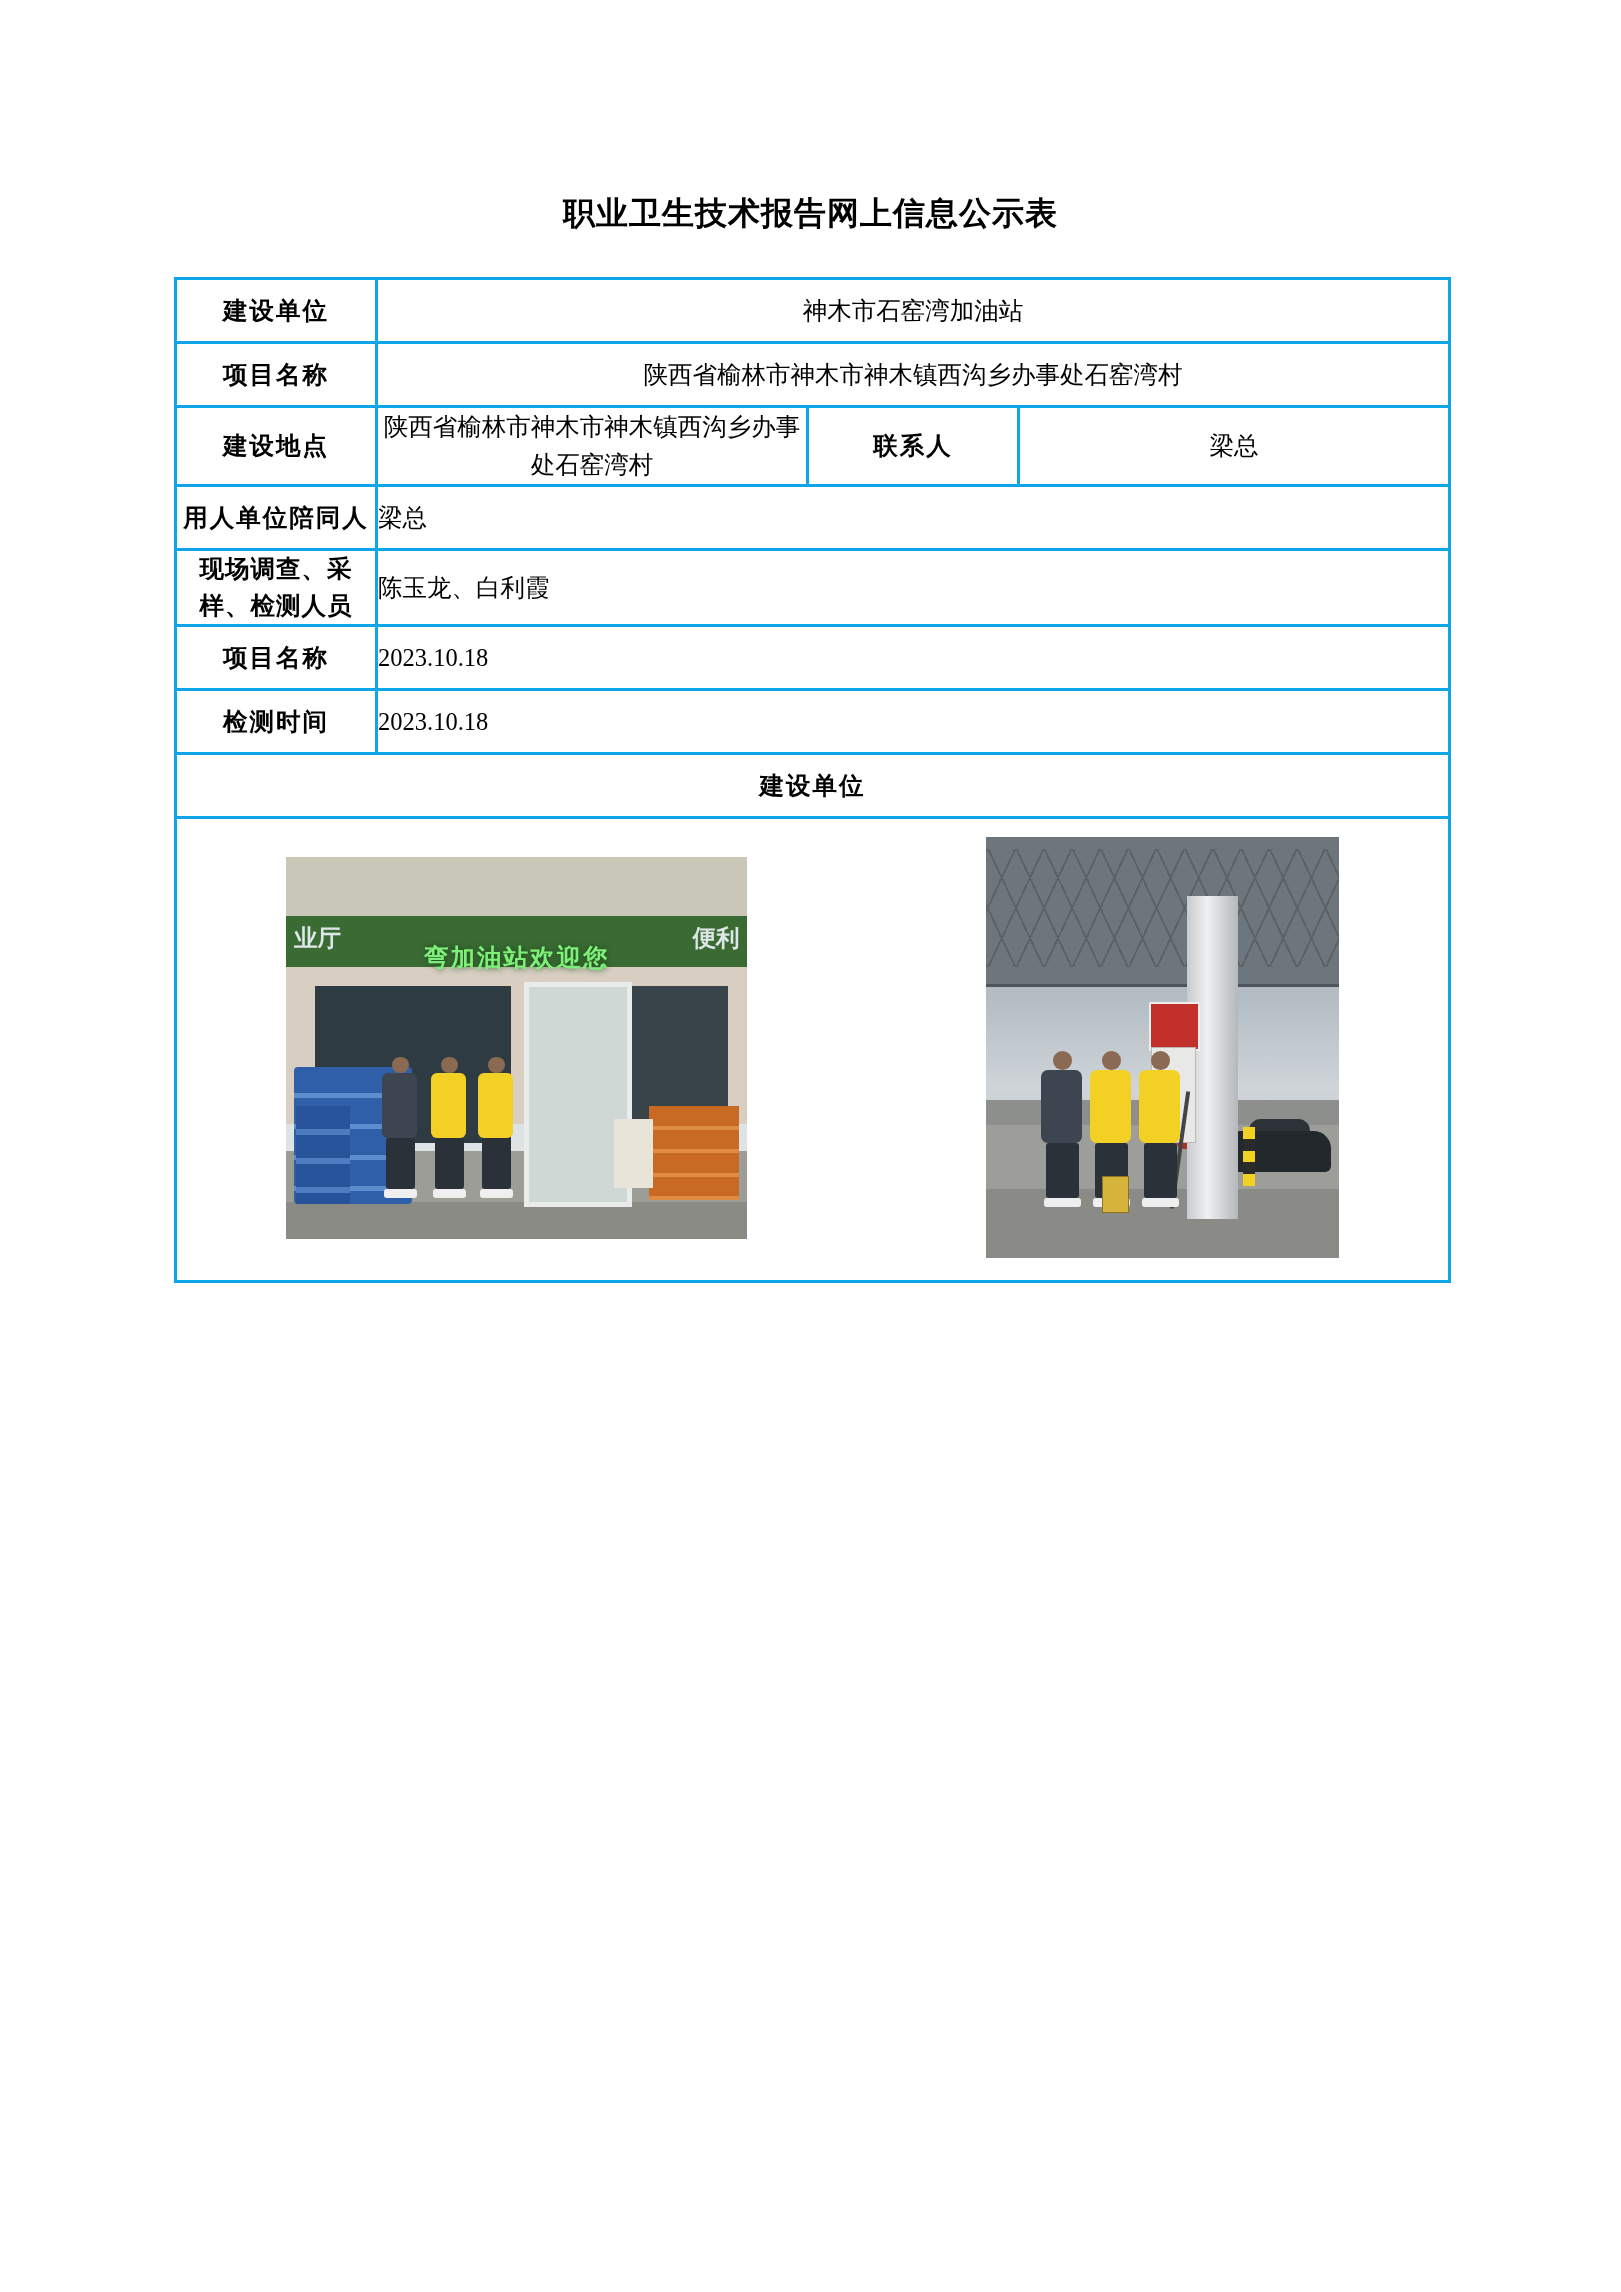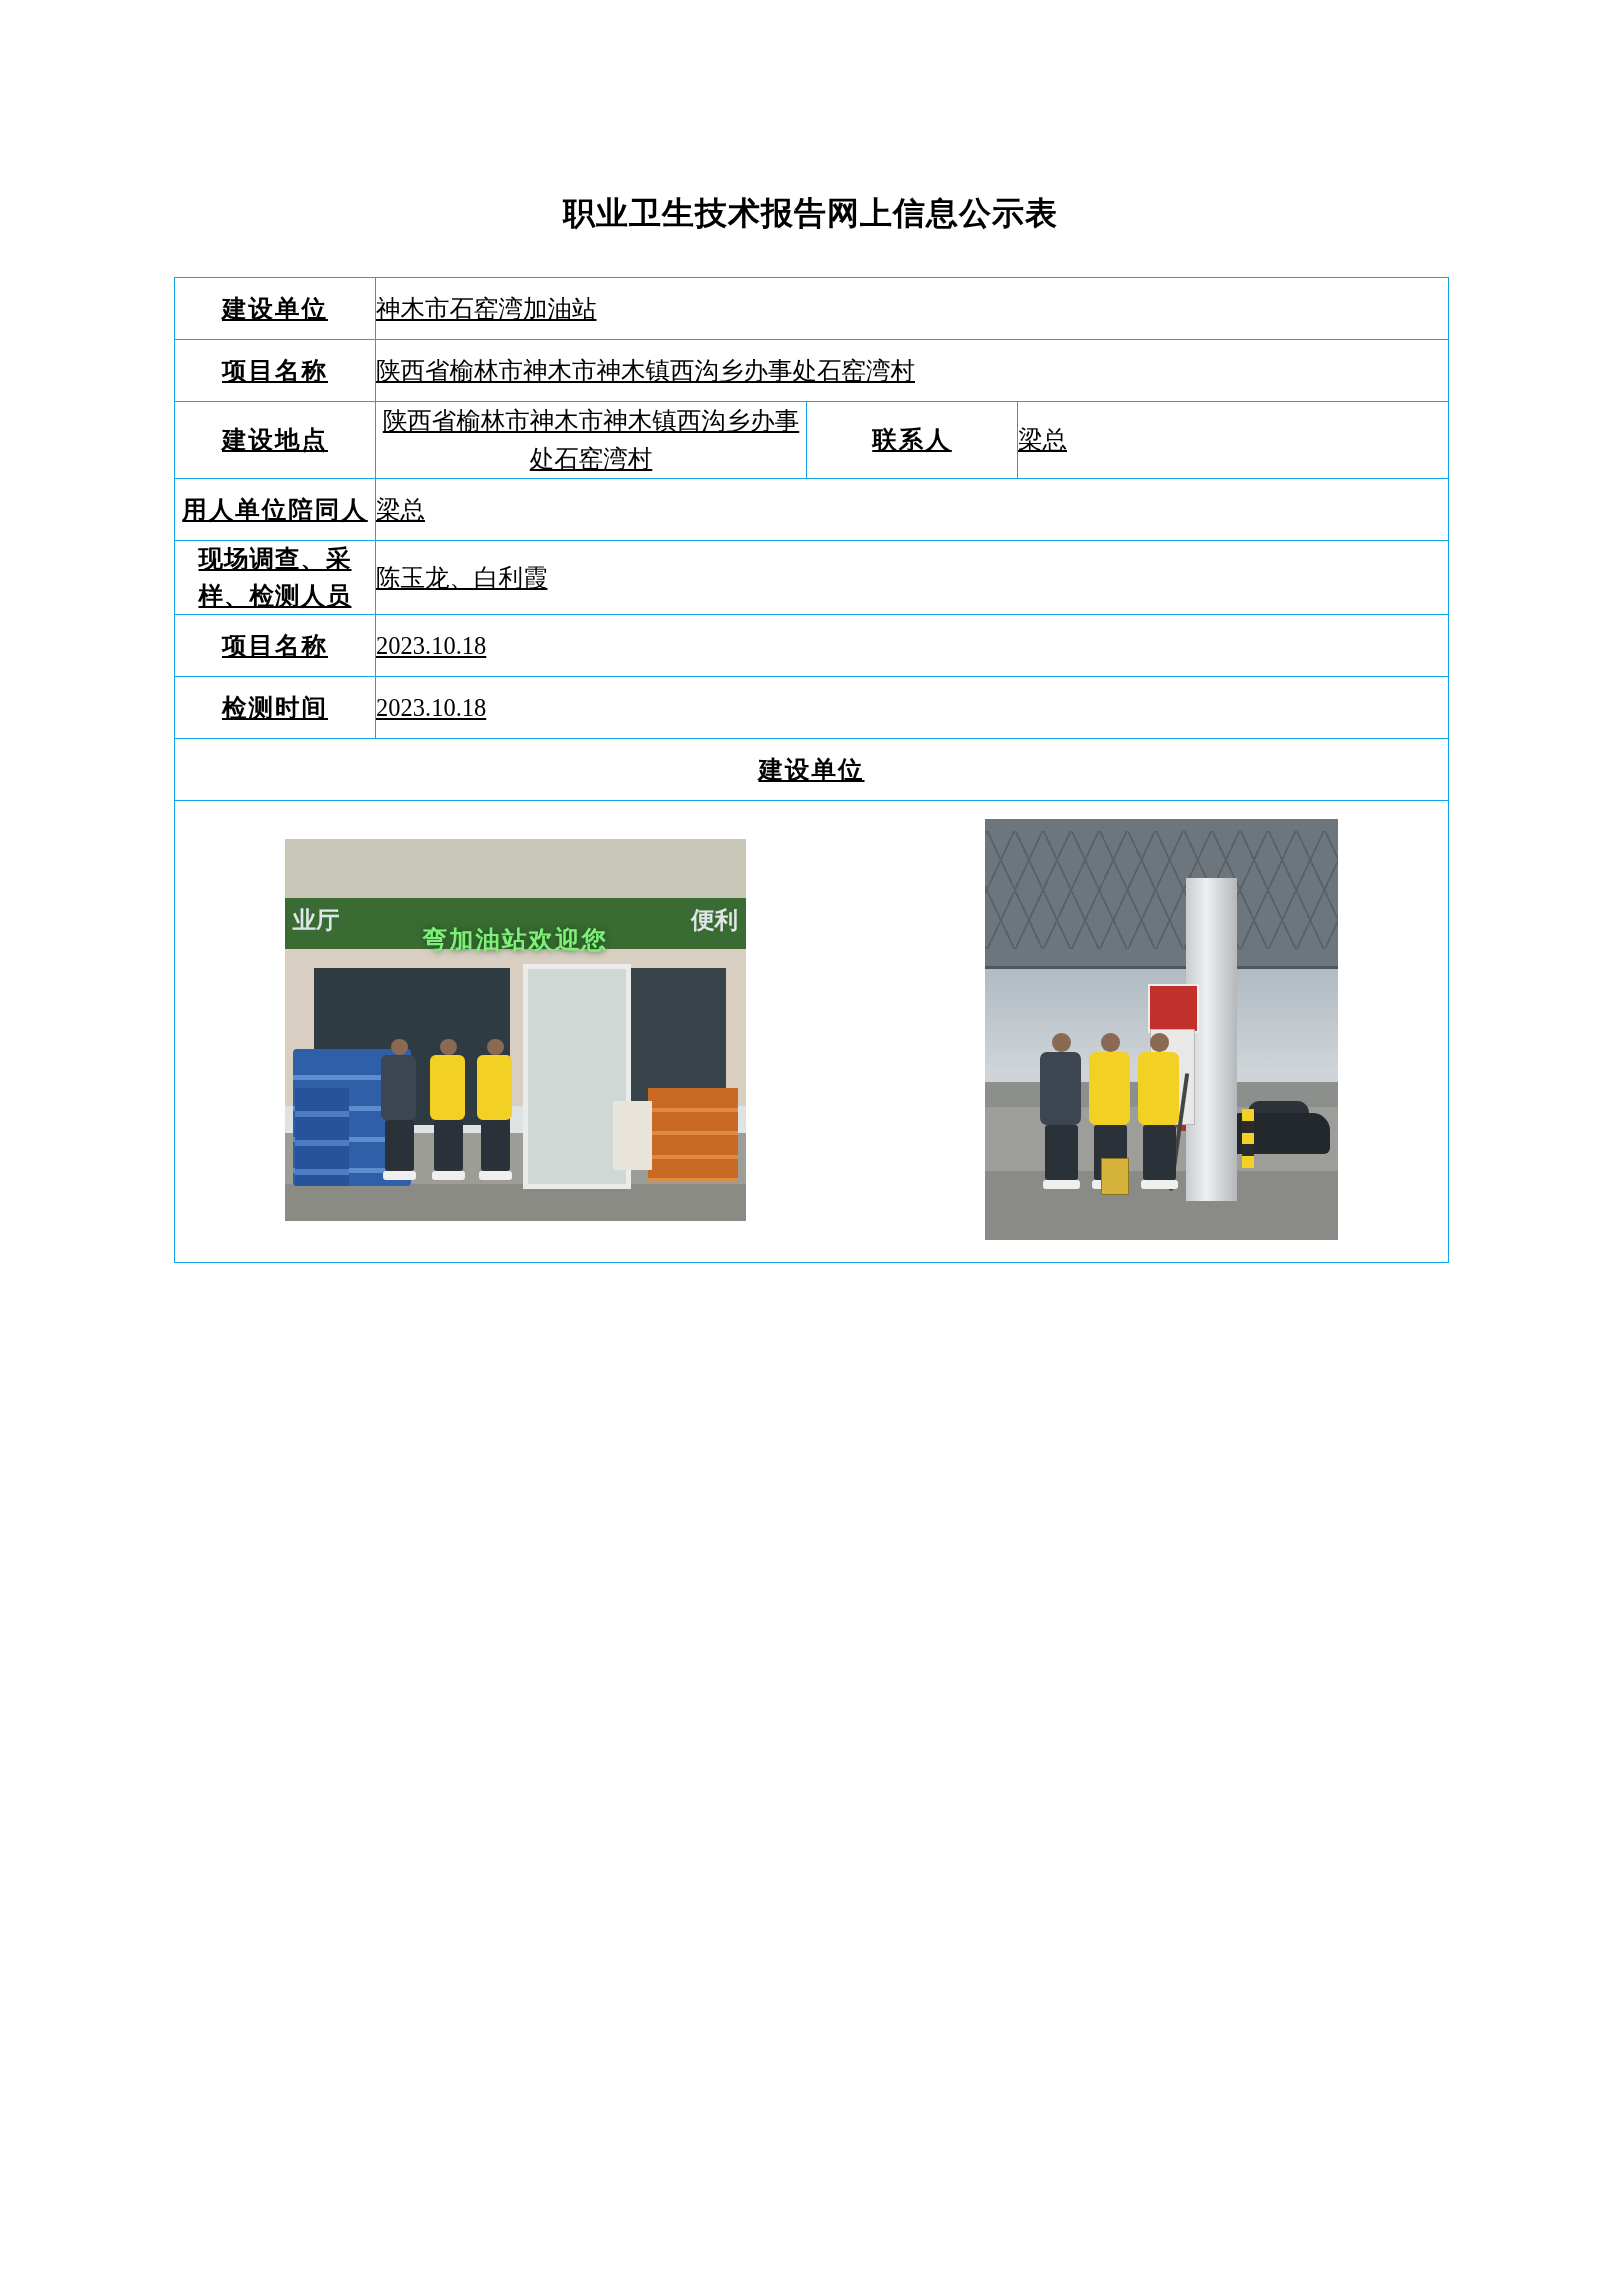--- a/index.html
+++ b/index.html
@@ -34,43 +34,42 @@
   }
   table.main {
     position: absolute;
     top: 277px;
     left: 174px;
     width: 1274px;
     border-collapse: collapse;
     table-layout: fixed;
   }
   table.main td {
-    border: 1px solid #0ea5e9;
+    border: 3px solid #0ea5e9;
     font-size: 24.5px;
     padding: 0;
     vertical-align: middle;
-    text-decoration: underline;
   }
   .lbl {
     text-align: center;
     font-weight: bold;
     font-family: "Liberation Sans", sans-serif;
     letter-spacing: 2px;
     height: 61px;
   }
   .lbl2 {
     text-align: center;
     font-weight: bold;
     font-family: "Liberation Sans", sans-serif;
     letter-spacing: 1px;
     line-height: 1.5;
     padding: 7.8px 3.9px;
   }
   .val-center {
-    text-align: left;
+    text-align: center;
     font-family: "Liberation Serif", serif;
   }
   .val-left {
     text-align: left;
     padding-left: 17.6px;
     font-family: "Liberation Serif", serif;
   }
   .val-addr {
     text-align: center;
     line-height: 1.55;

